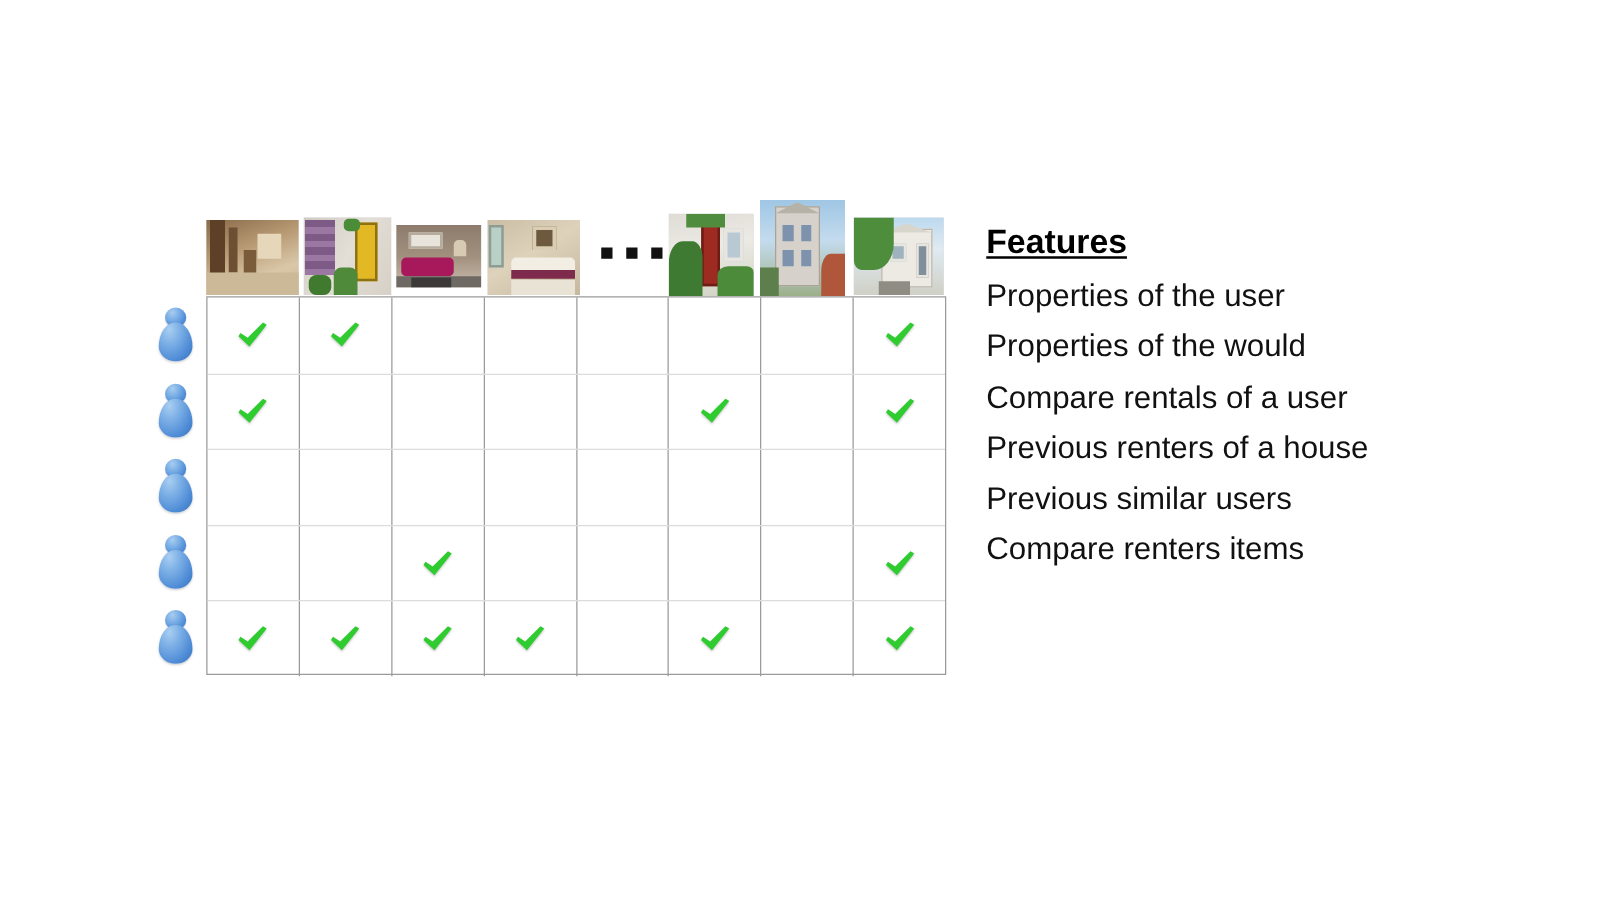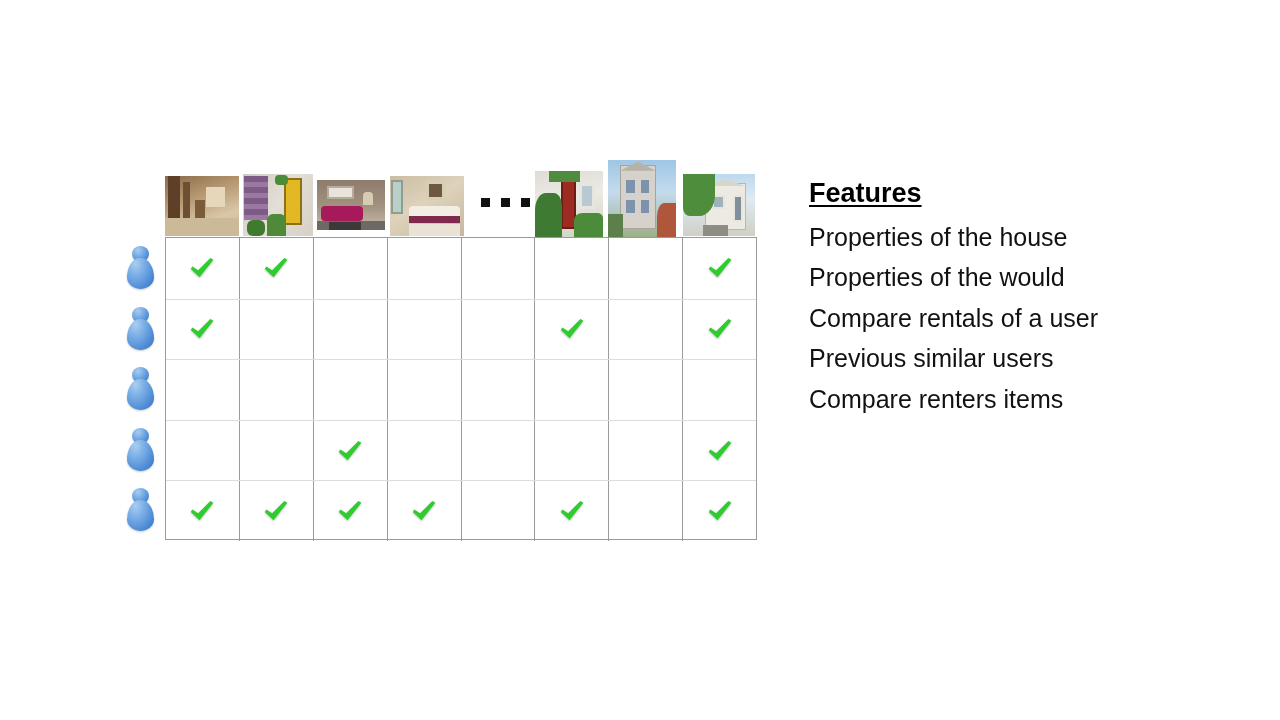--- a/index.html
+++ b/index.html
@@ -78,21 +78,21 @@
     display: flex; align-items: center; justify-content: center;
   }
   .gcell + .gcell { border-left: 1px solid #9a9a9a; }
 
   
   .check { position: relative; width: 28px; height: 28px; }
   .check svg { display: block; width: 28px; height: 28px;
      filter: drop-shadow(0.5px 1.5px 0.8px rgba(0,0,0,0.25)); }
 
   
-  #features { position: absolute; left: 809px; top: 177px; width: 420px; }
+  #features { position: absolute; left: 789px; top: 177px; width: 420px; }
   #features-title {
     font-size: 27px; font-weight: 700; color: #000;
     text-decoration: underline;
     text-underline-offset: 3px;
     margin-bottom: 6px;
     line-height: 1.25;
   }
   .feat-item {
     font-size: 25px;
     font-weight: 400;
@@ -346,21 +346,22 @@
               <path d="M3.2 17.2 L5.0 14.2 L11.6 18.6 L25.6 4.6 L29.0 6.6 L13.2 26.6 Z" fill="#2ecc2e"></path>
             </svg>
           </span>
         </div>
       </div>
     </div>
 
   <div id="features">
     <div id="features-title">Features</div>
     <div id="features-list">
-        <div class="feat-item">Properties of the house</div>
+        <div class="feat-item">Properties of the user</div>
         <div class="feat-item">Properties of the would</div>
         <div class="feat-item">Compare rentals of a user</div>
+        <div class="feat-item">Previous renters of a house</div>
         <div class="feat-item">Previous similar users</div>
         <div class="feat-item">Compare renters items</div>
       </div>
   </div>
 
 </div>
 
 </body></html>

